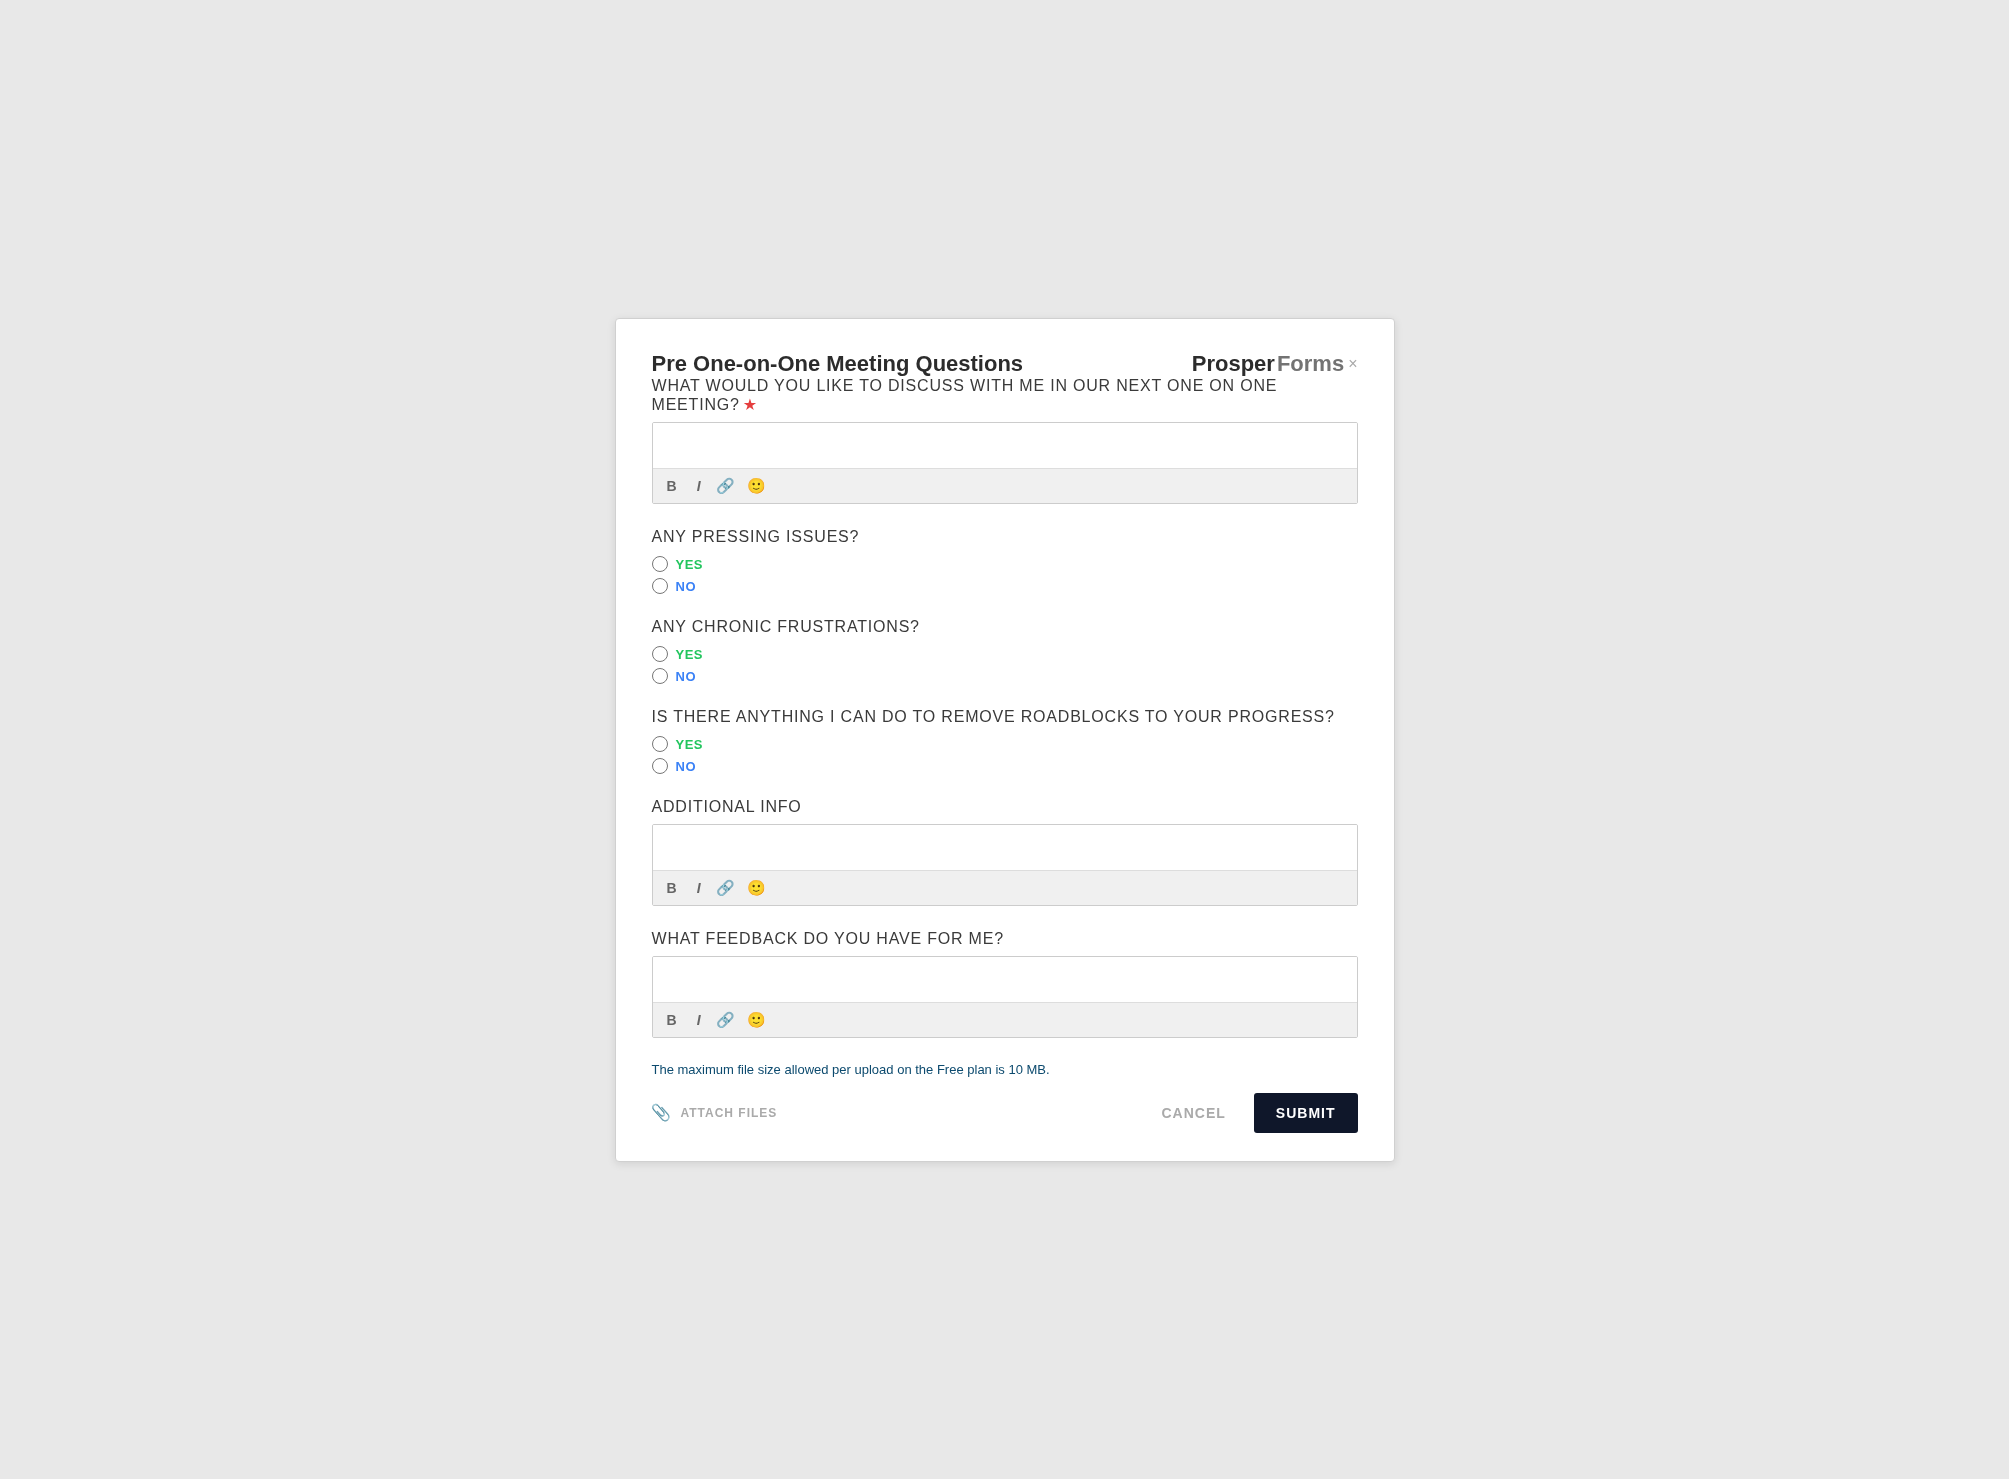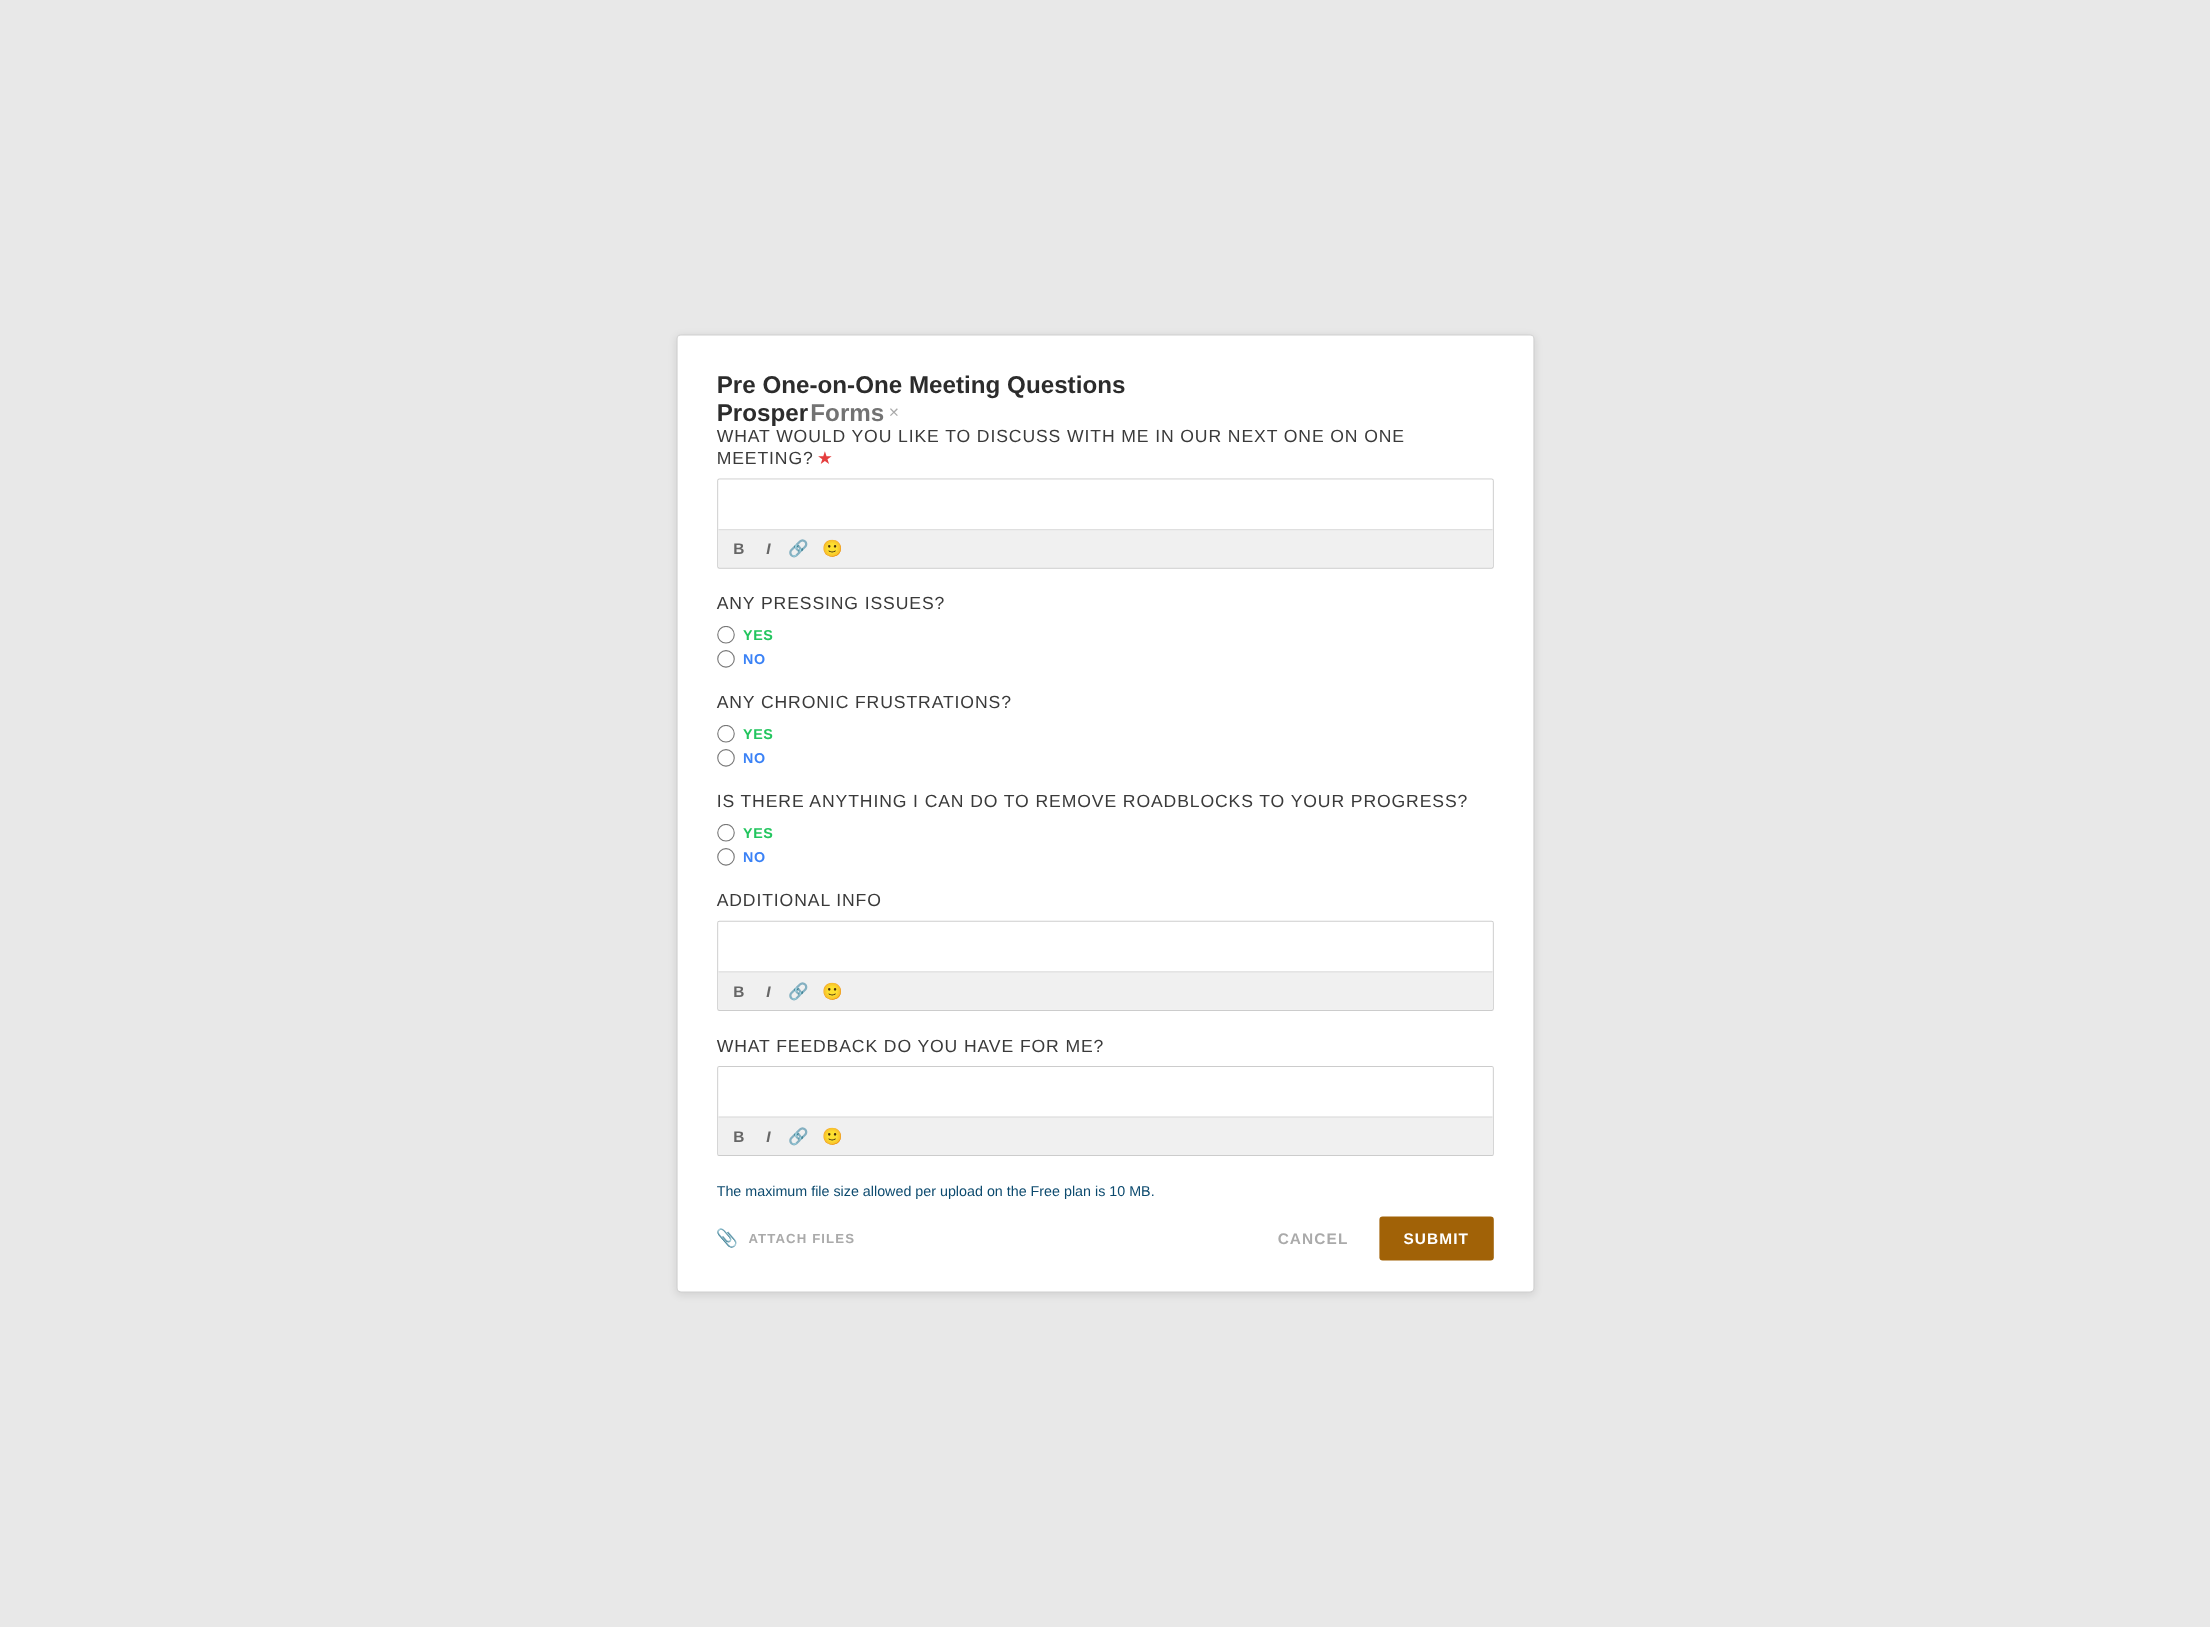--- a/index.html
+++ b/index.html
@@ -24,22 +24,22 @@
       border-radius: 4px;
       width: 780px;
       max-width: 100%;
       padding: 32px 36px 28px 36px;
       position: relative;
       box-shadow: 0 2px 8px rgba(0,0,0,0.1);
     }
 
     .header {
       display: flex;
+      justify-content: space-between;
       align-items: flex-start;
-      flex-direction: column;
     }
 
     .form-title {
       font-size: 22px;
       font-weight: 700;
       color: #2c2c2c;
       letter-spacing: 0;
     }
 
     .brand-logo {
@@ -212,21 +212,21 @@
       cursor: pointer;
       color: #aaa;
       font-size: 14px;
       font-weight: 700;
       letter-spacing: 1px;
       text-transform: uppercase;
       padding: 10px 16px;
     }
 
     .submit-btn {
-      background: #a16207;
+      background: #0f172a;
       color: #ffffff;
       border: none;
       border-radius: 3px;
       cursor: pointer;
       font-size: 14px;
       font-weight: 700;
       letter-spacing: 1px;
       text-transform: uppercase;
       padding: 12px 22px;
     }

